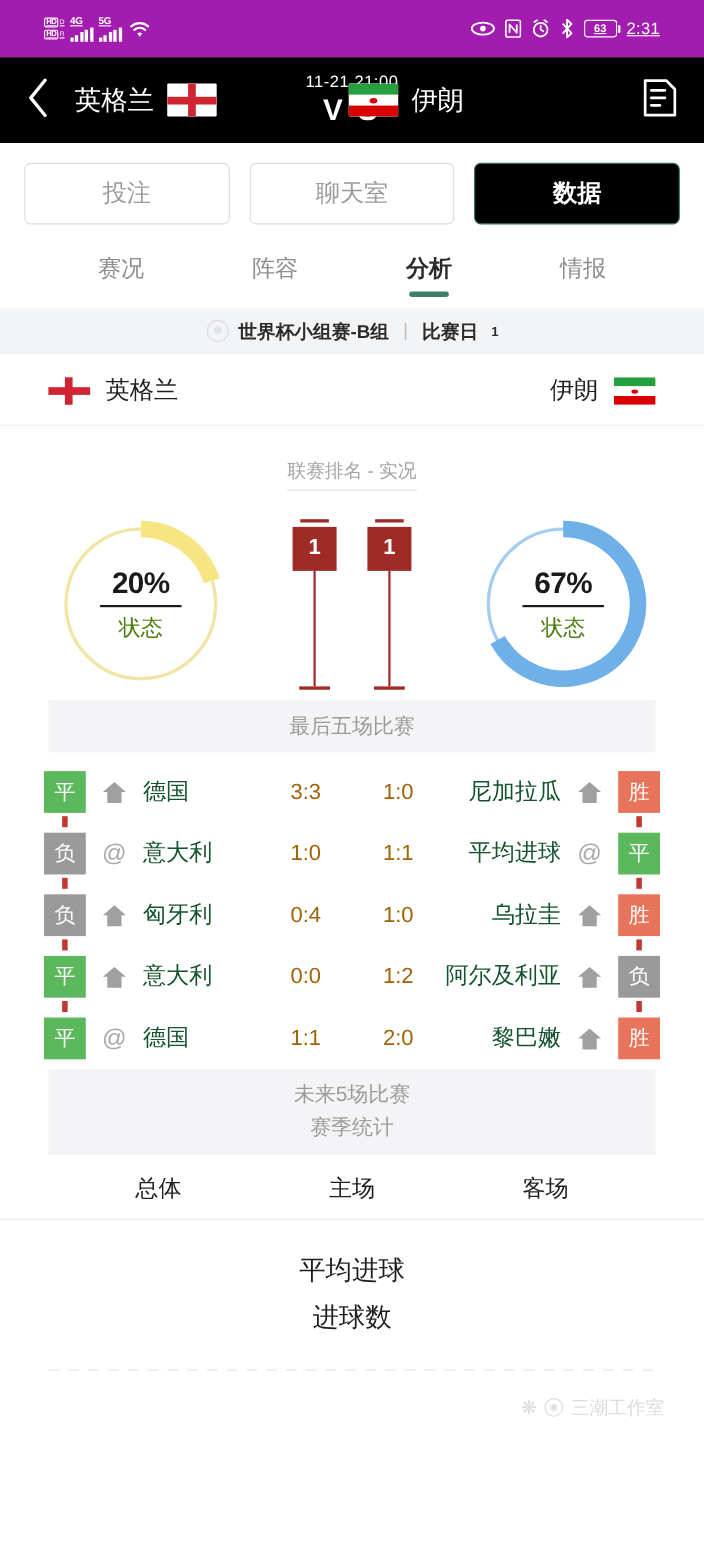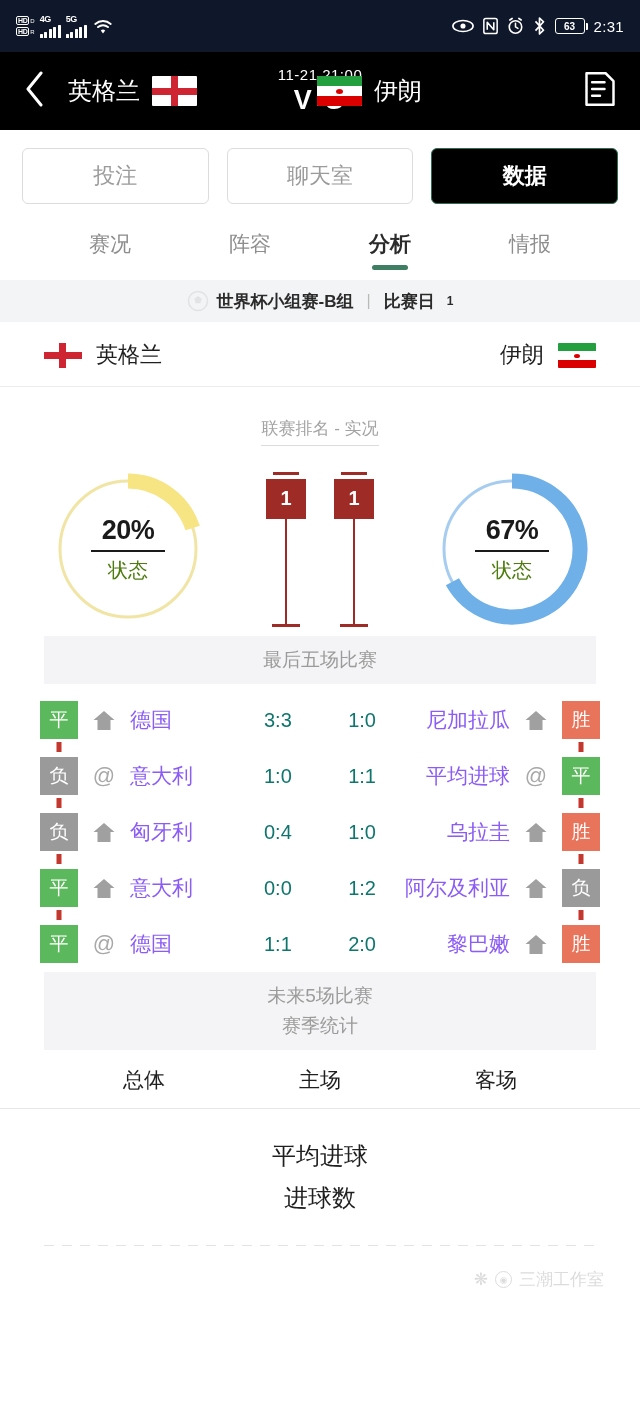--- a/index.html
+++ b/index.html
@@ -5,23 +5,24 @@
   * { box-sizing: border-box; margin: 0; padding: 0; }
   html, body {
     width: 640px; height: 1422px;
     background: #ffffff;
     font-family: "Liberation Sans", "DejaVu Sans", sans-serif;
     overflow: hidden;
   }
 
   
   .statusbar {
-    height: 52px; background: #0f172a; color: #fff;
+    height: 52px; background: #a21caf; color: #fff;
     display: flex; align-items: center; justify-content: space-between;
-    padding: 0 16px;
+    padding: 0 40px;
+    text-decoration: underline;
   }
   .sb-left { display: flex; align-items: center; gap: 5px; }
   .hd-stack { display: flex; flex-direction: column; gap: 2px; line-height: 1; }
   .hd-chip {
     display: flex; align-items: center; gap: 1px;
   }
   .hd-box {
     border: 1px solid #fff; border-radius: 2px;
     font-size: 7px; font-weight: bold; padding: 0px 1px; letter-spacing: -0.4px;
   }
@@ -181,23 +182,23 @@
   .badge.win  { background: #e8755b; }
   .badge.draw { background: #5cb85c; }
   .badge.loss { background: #9a9a9a; }
   .badge .dash {
     position: absolute; bottom: -13px; left: 50%; transform: translateX(-50%);
     width: 5px; height: 10px; background: #c4372f;
   }
   .home-icon { width: 24px; height: 22px; flex: none; display:block; }
   .at-icon { font-size: 22px; color: #a8a8a8; width: 24px; text-align: center; flex: none; }
   .l5-team {
-    font-size: 21px; color: #8b5cf6; line-height: 1.12;
-  }
-  .l5-score { font-size: 20px; color: #0f766e; }
+    font-size: 21px; color: #14532d; line-height: 1.12;
+  }
+  .l5-score { font-size: 20px; color: #a16207; }
   .l5-col.left .l5-row > * + * { margin-left: 14px; }
   .l5-col.right .l5-row > * + * { margin-left: 14px; }
   .l5-col.left .l5-team { width: 120px; }
   .l5-col.right .l5-team { width: 120px; text-align: right; }
   .l5-col.left .l5-score { width: 48px; text-align: left; }
   .l5-col.right .l5-score { width: 48px; text-align: right; }
 
   
   .stats-head {
     display: flex; padding: 16px 56px 14px 56px; border-bottom: 1px solid #e6e6e6;

